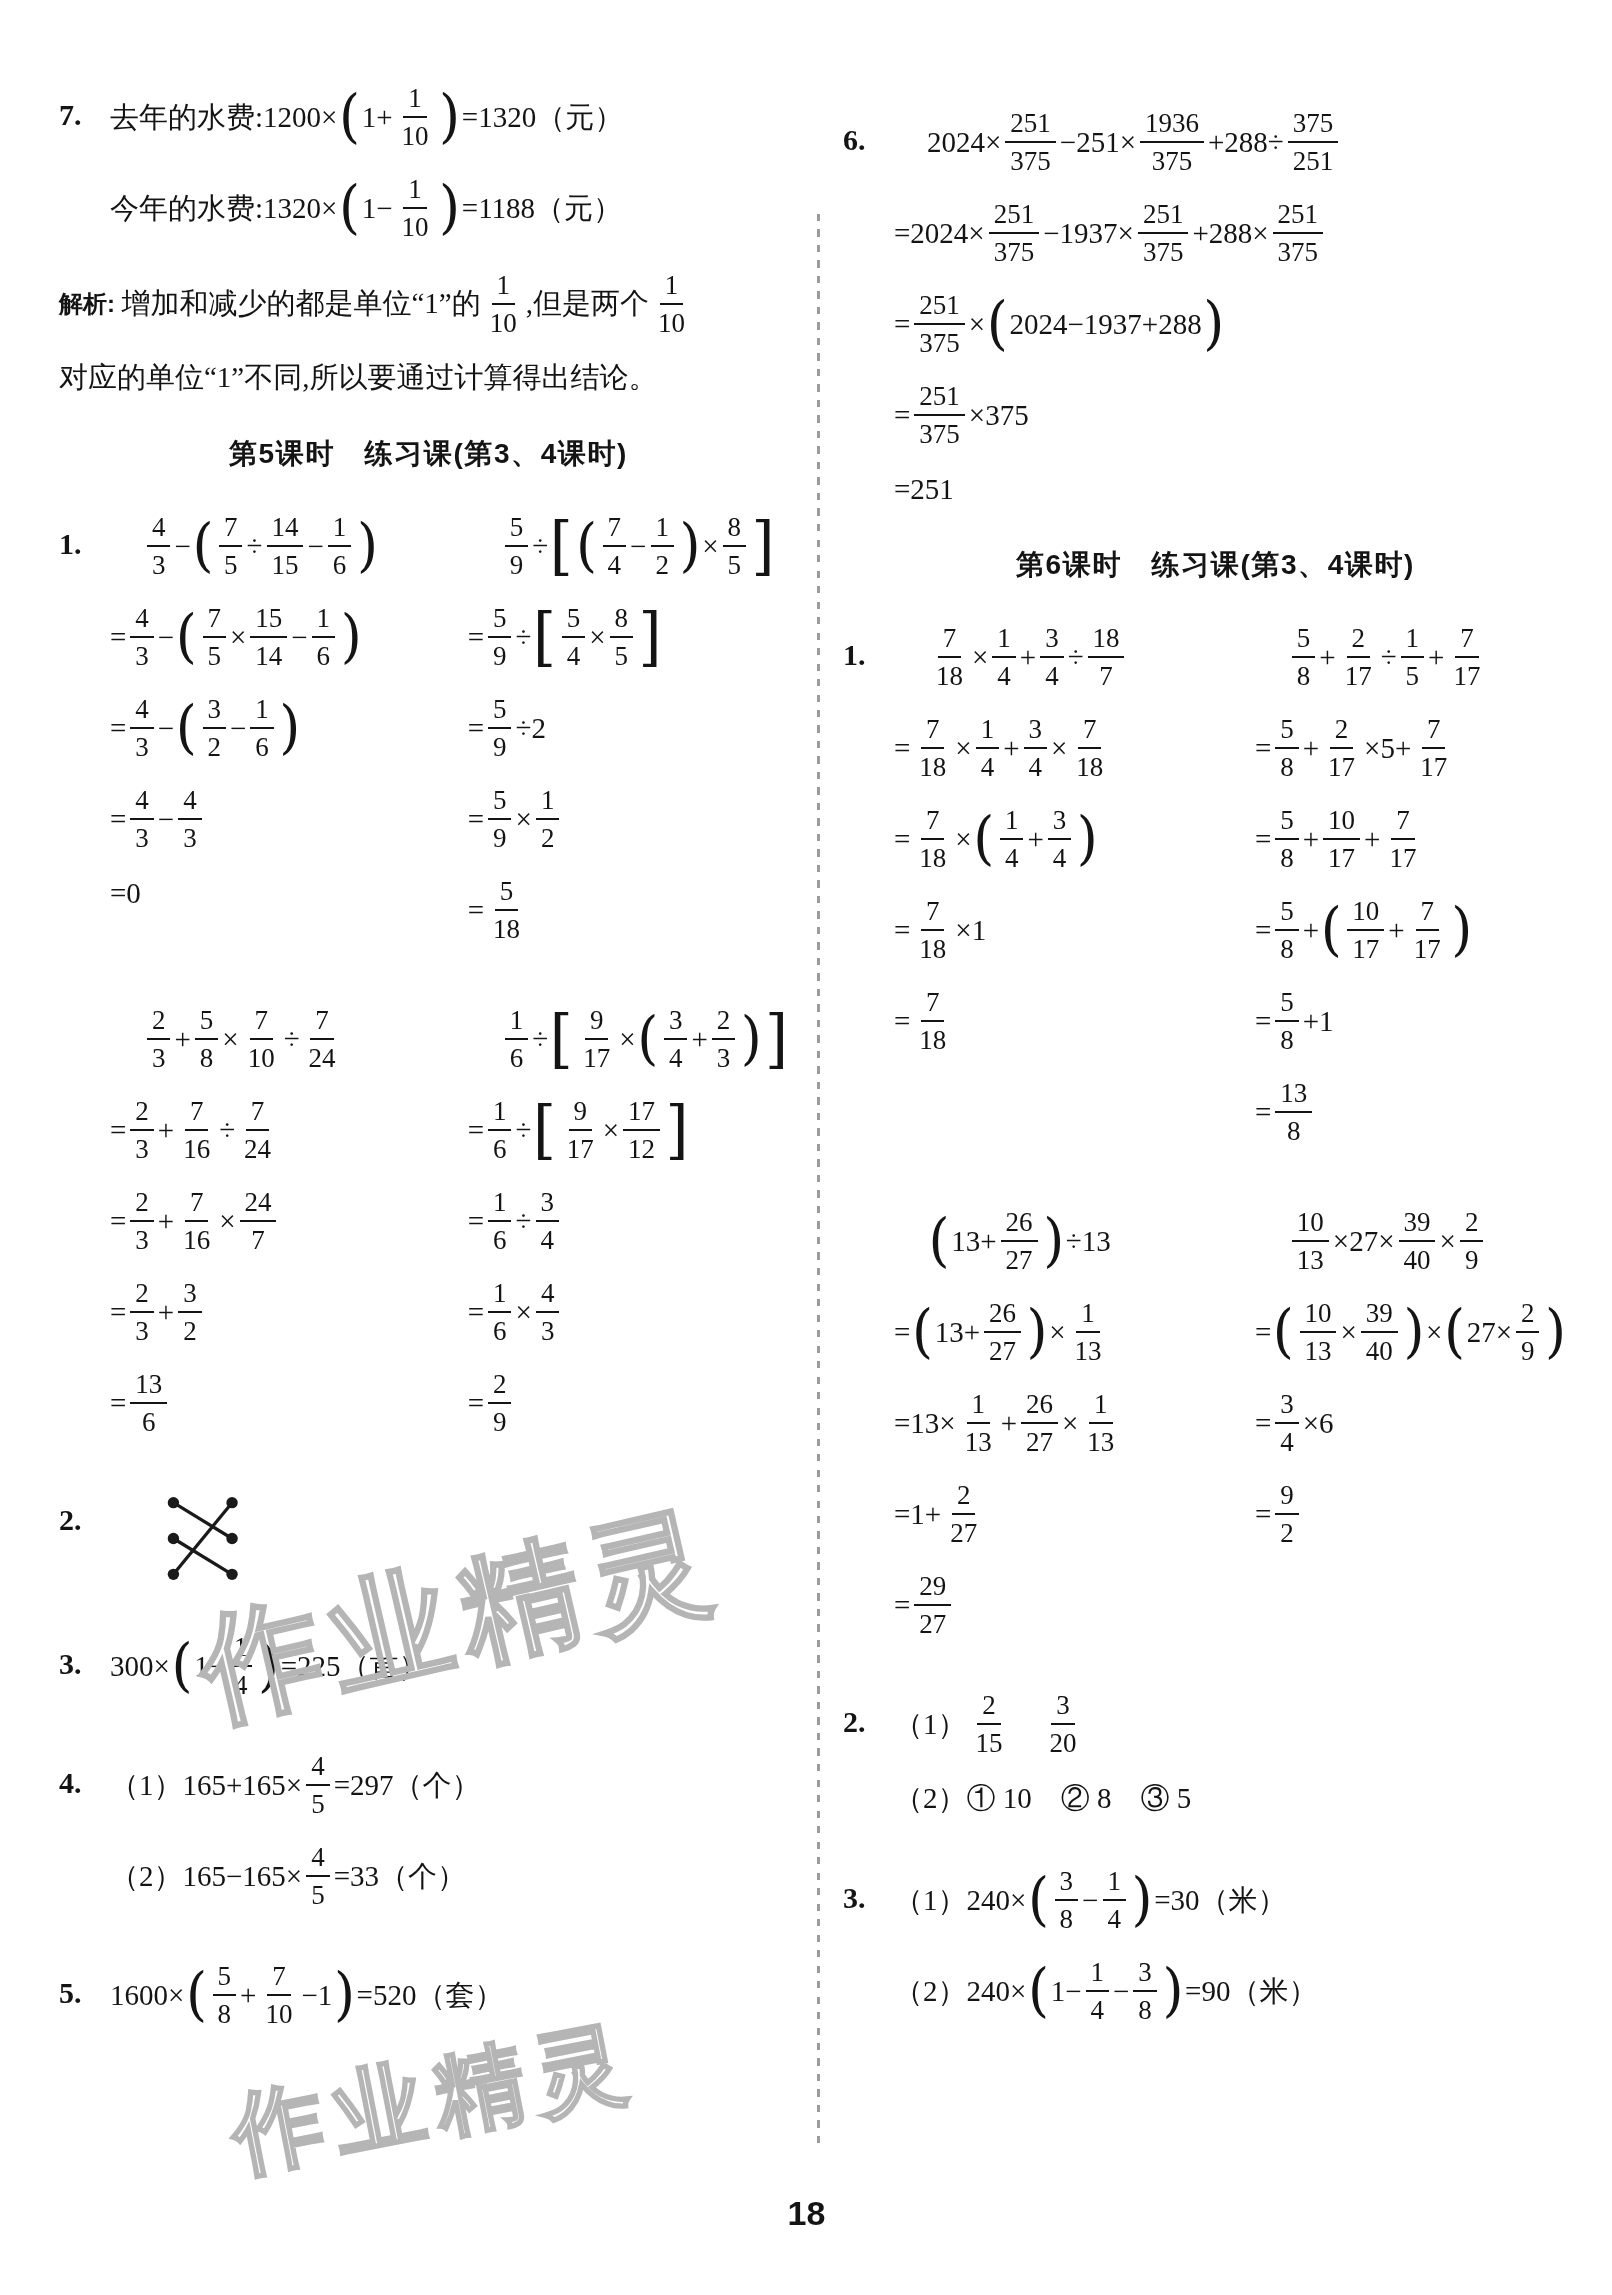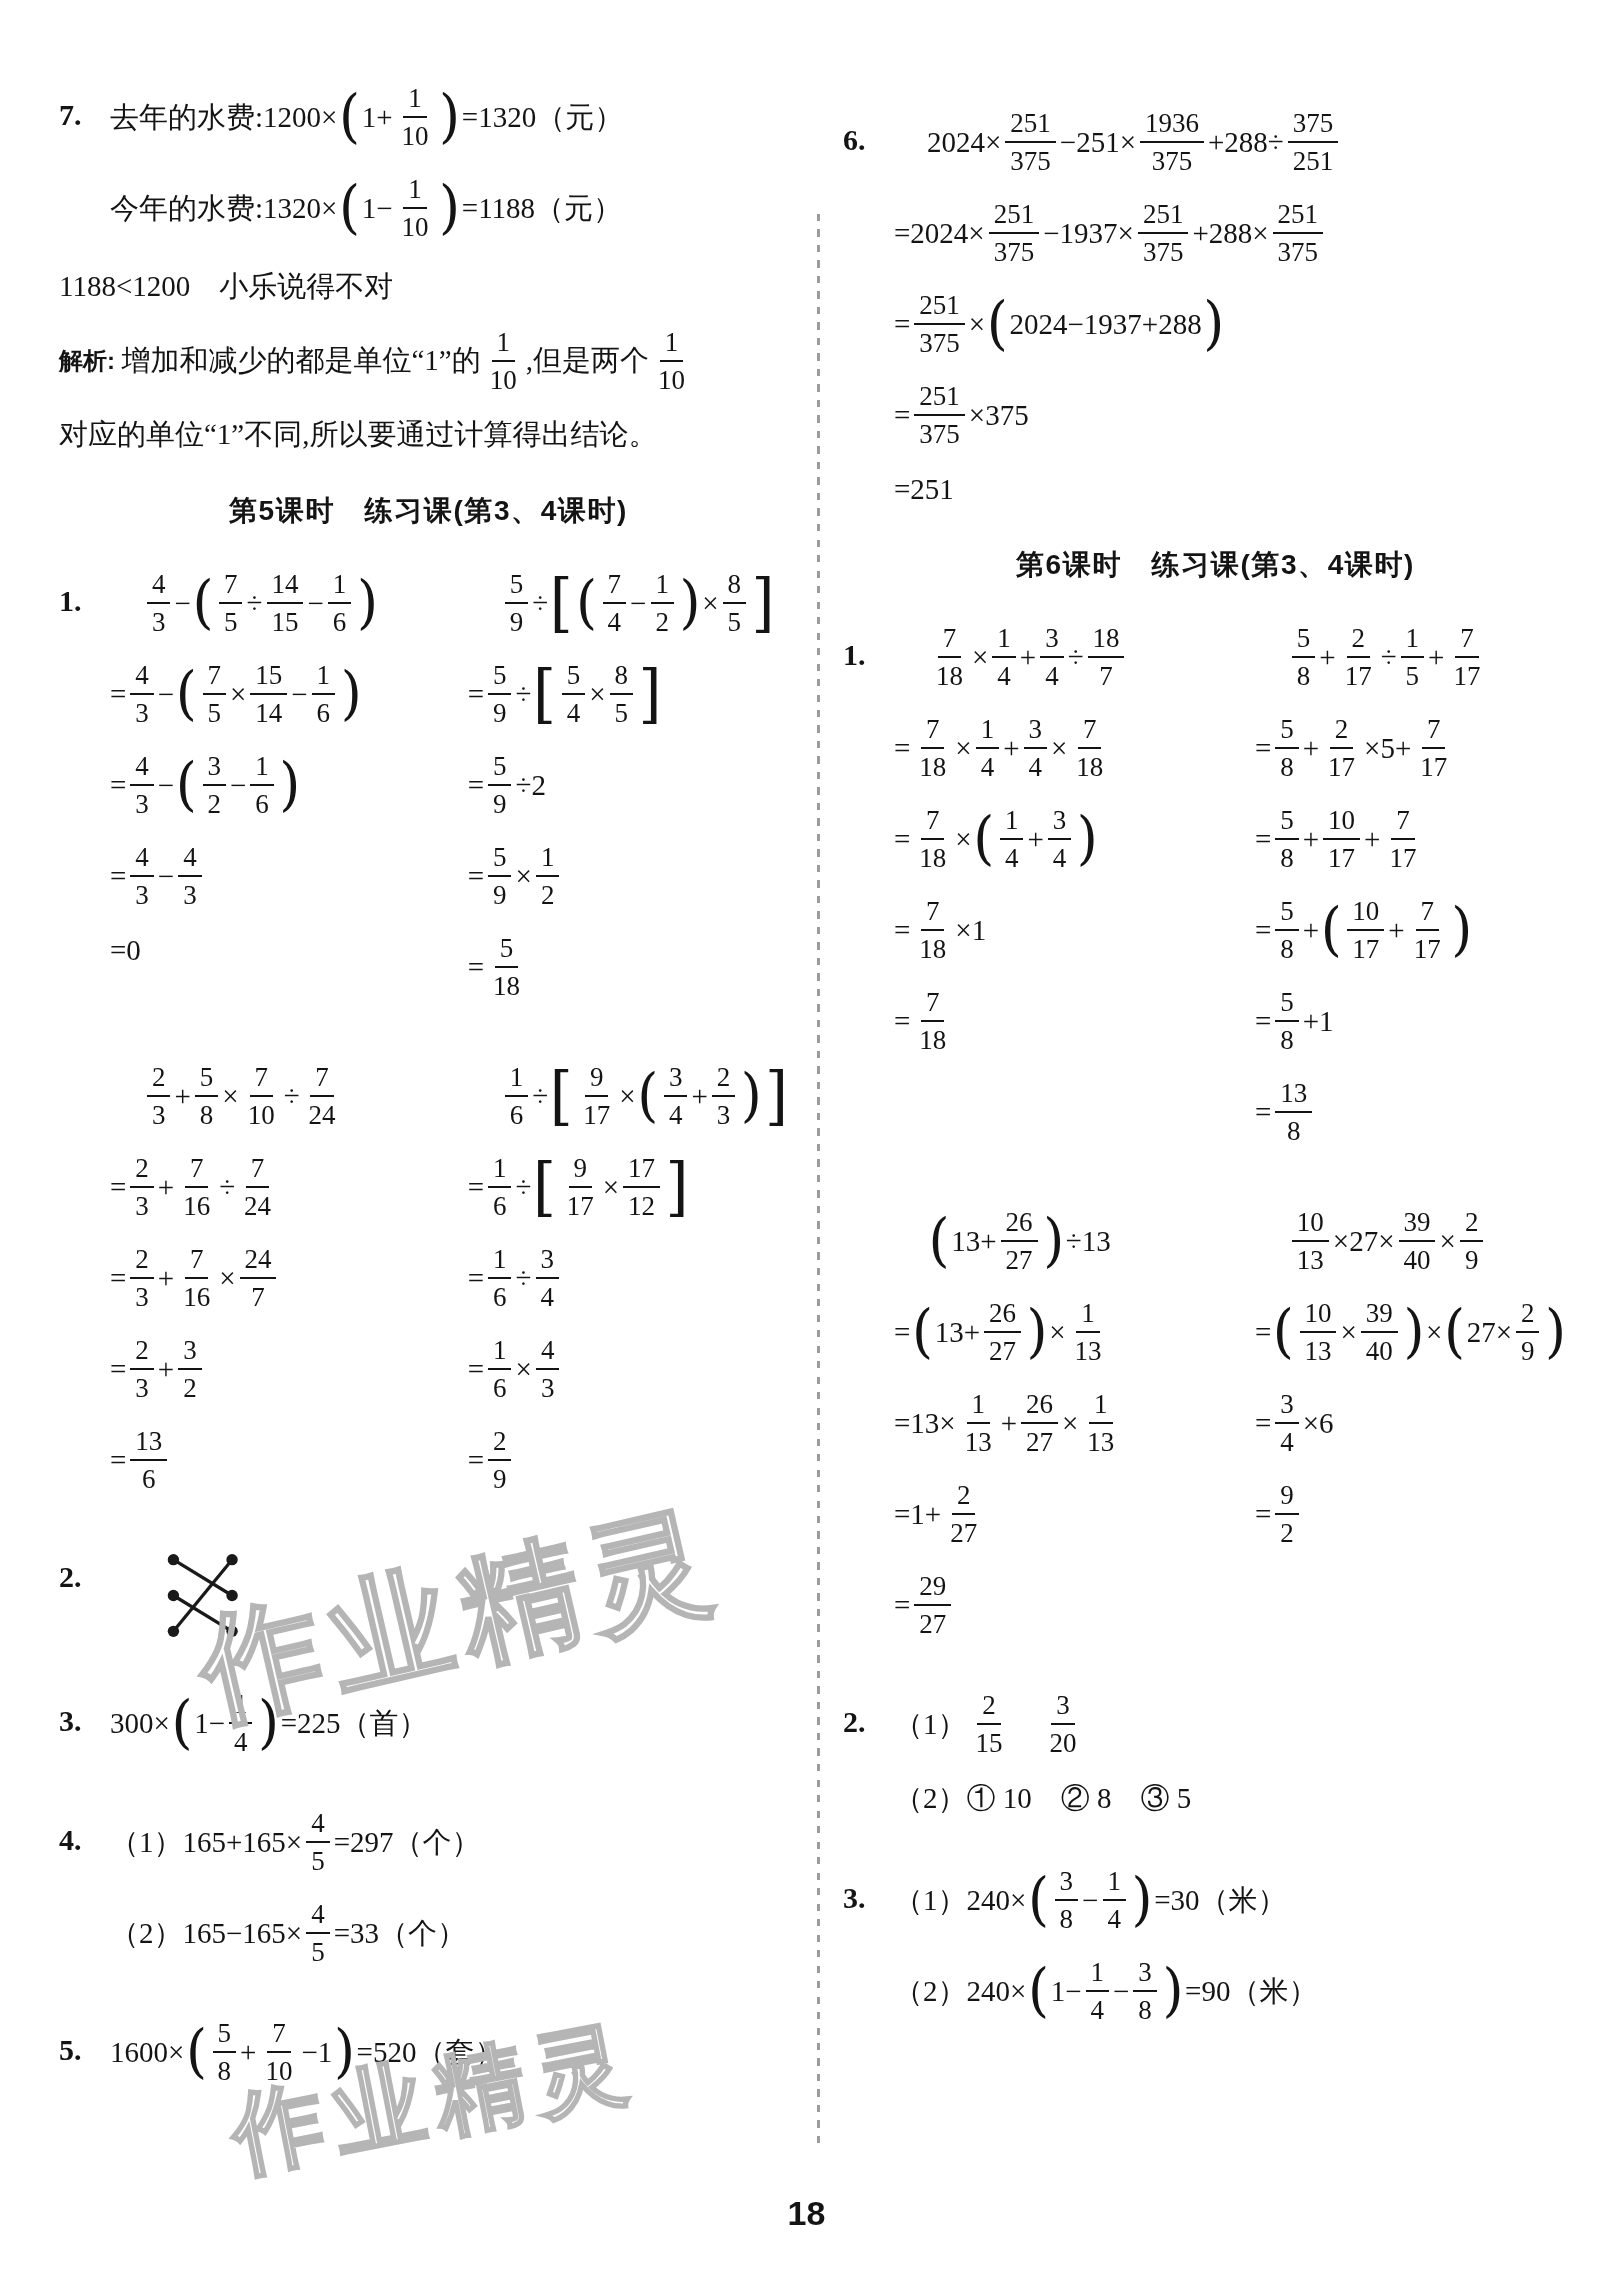--- a/index.html
+++ b/index.html
@@ -77,21 +77,20 @@
               </span><span class="br">)</span>=1320（元）</div>
             <div class="mline">今年的水费:1320×<span class="br">(</span>1−<span class="frac">
                 <span class="fn">1</span>
                 <span class="fd">10</span>
               </span><span class="br">)</span>=1188（元）</div>
           </div>
       </div>
     </div>
 
     <div class="full">
-      <div class="mline plain">1188&lt;1200　小乐说得不对</div>
       <div class="mline">
         <span class="jx">解析:</span>
         <span class="mseg">增加和减少的都是单位“1”的<span class="frac">
               <span class="fn">1</span>
               <span class="fd">10</span>
             </span>,但是两个<span class="frac">
               <span class="fn">1</span>
               <span class="fd">10</span>
             </span></span>
       </div>

